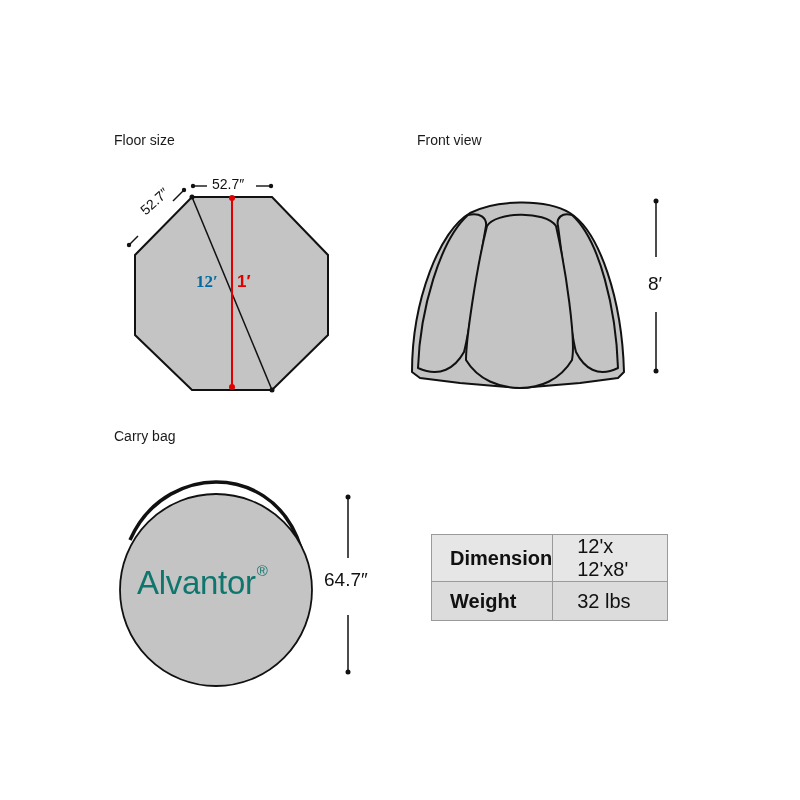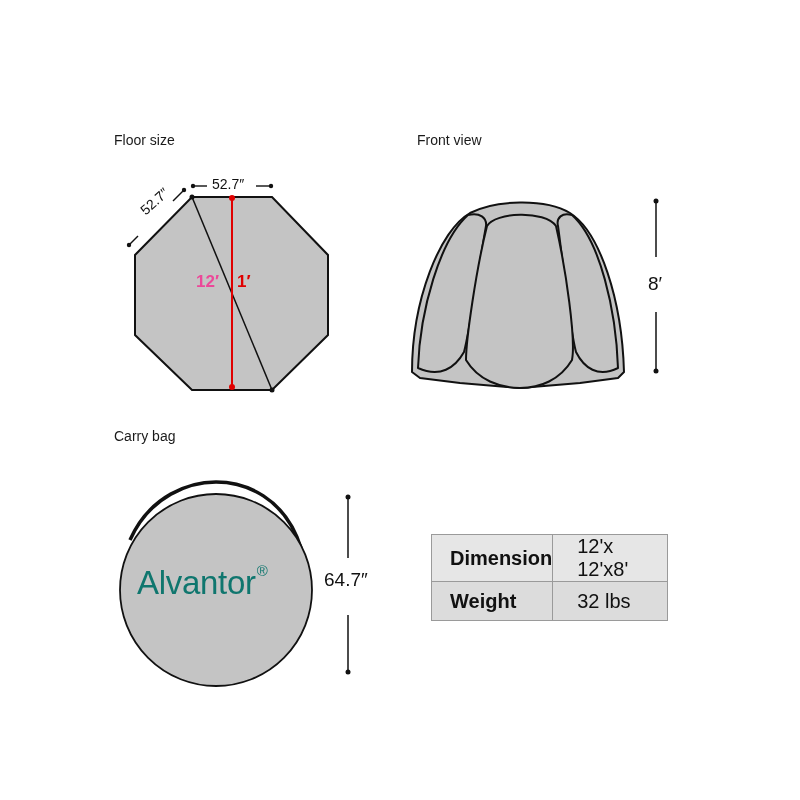--- a/index.html
+++ b/index.html
@@ -76,21 +76,21 @@
   <g>
     <circle cx="348" cy="497" r="2.5" fill="#111"></circle>
     <line x1="348" y1="497" x2="348" y2="558" stroke="#111" stroke-width="1.5"></line>
     <line x1="348" y1="615" x2="348" y2="672" stroke="#111" stroke-width="1.5"></line>
     <circle cx="348" cy="672" r="2.5" fill="#111"></circle>
   </g>
 </svg>
 
 <div class="dimlabel" style="left:212px; top:176px;">52.7″</div>
 <div class="dimlabel" style="left:137px; top:206px; transform: rotate(-42deg); transform-origin: left top;">52.7″</div>
-<div class="biglabel" style="left:196px; top:272px; color:#ec4899;">12′</div>
+<div class="biglabel" style="left:196px; top:272px; color:#0369a1;font-family:Liberation Serif, serif;">12′</div>
 <div class="biglabel" style="left:237px; top:272px; color:#e00000;">1′</div>
 
 <div class="sidelabel" style="left:648px; top:273px;">8′</div>
 
 <div class="brand" style="left:137px; top:564px;">
   <span>Alvantor</span><sup>®</sup>
 </div>
 <div class="sidelabel" style="left:324px; top:569px;">64.7″</div>
 
 <table class="spec">

